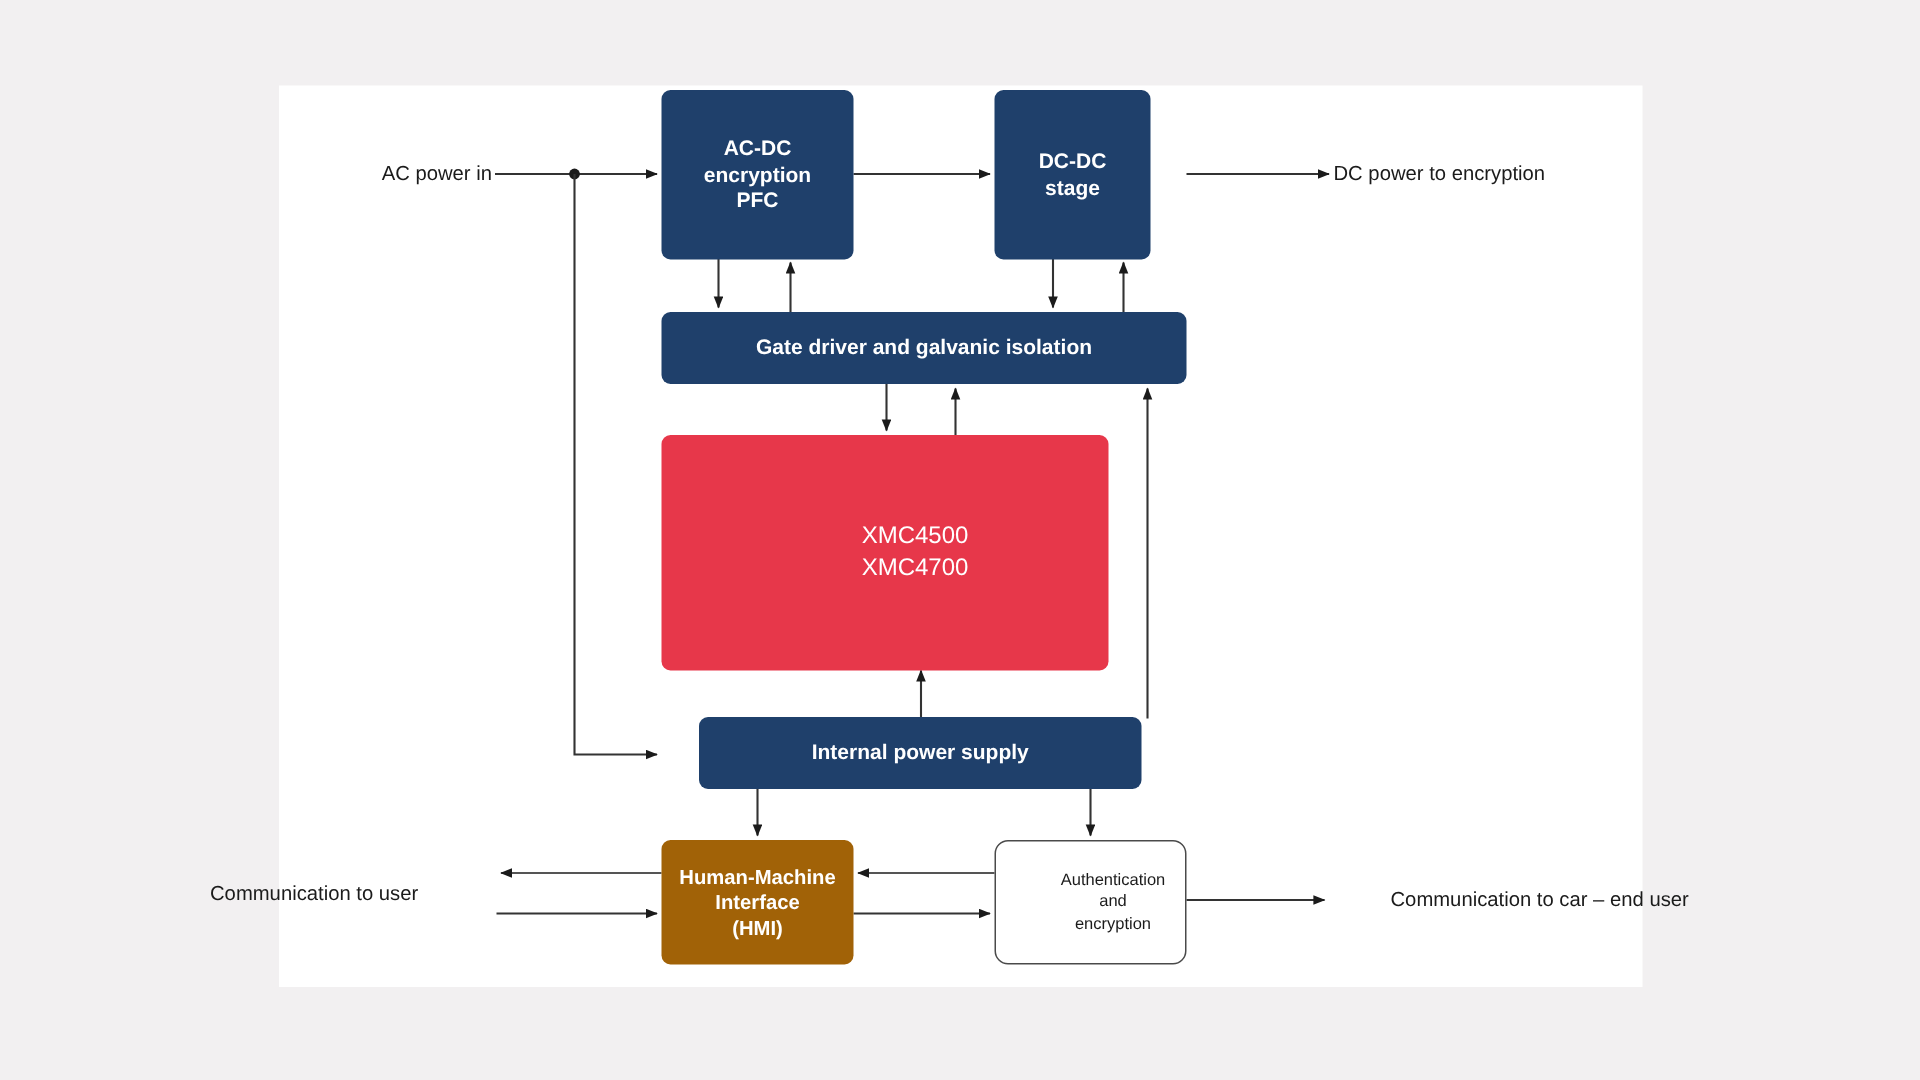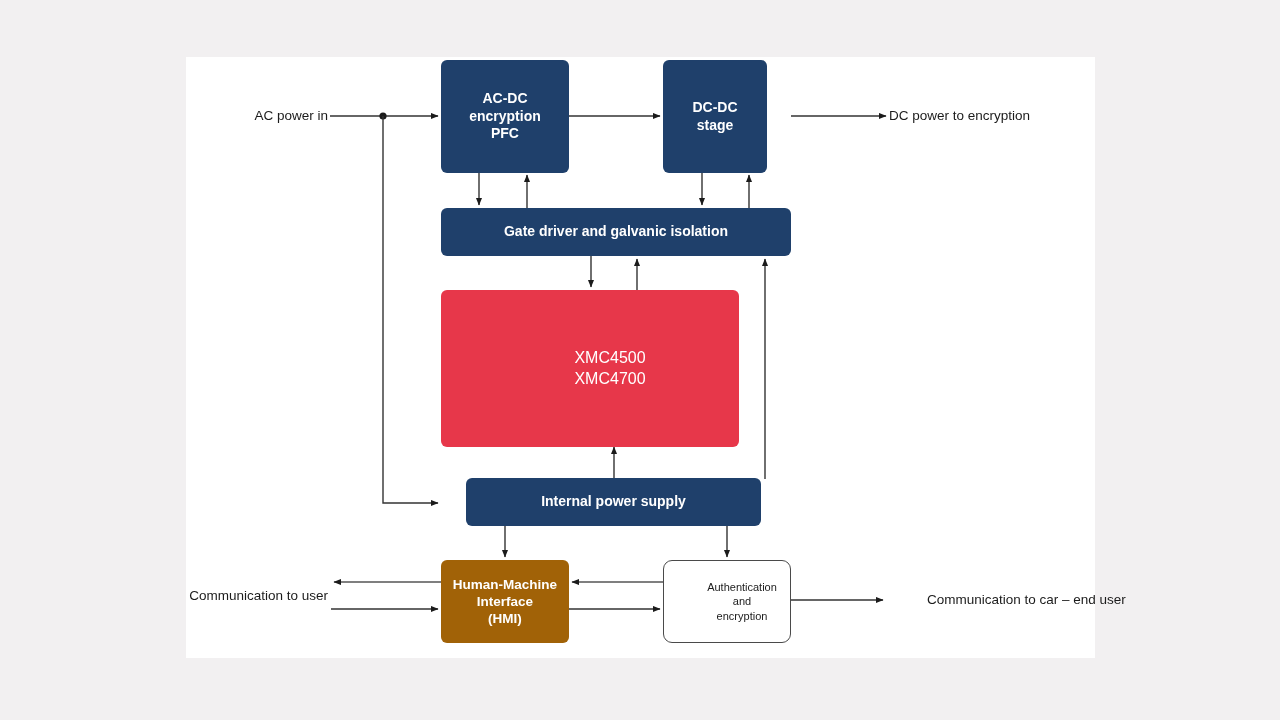--- a/index.html
+++ b/index.html
@@ -180,18 +180,18 @@
     <div class="block plain" style="left:477px; top:503px; width:128px; height:83px; font-size:11px;padding-left:30px;">
       <span>Authentication
 and
 encryption</span>
     </div>
 
     <div class="lbl left-of" style="left:0px; top:52px; width:142px; text-align:right;">AC power in</div>
 
     <div class="lbl right-of" style="left:703px; top:52px;">DC power to encryption</div>
 
-    <div class="lbl left-of" style="left:-46px; top:532px; width:188px; text-align:right;">Communication to user</div>
+    <div class="lbl left-of" style="left:-46px; top:532px; width:188px; text-align:left;">Communication to user</div>
 
     <div class="lbl right-of" style="left:701px; top:536px;margin-left:40px;">Communication to car – end user</div>
 
   </div>
 </div>
 
 </body></html>

